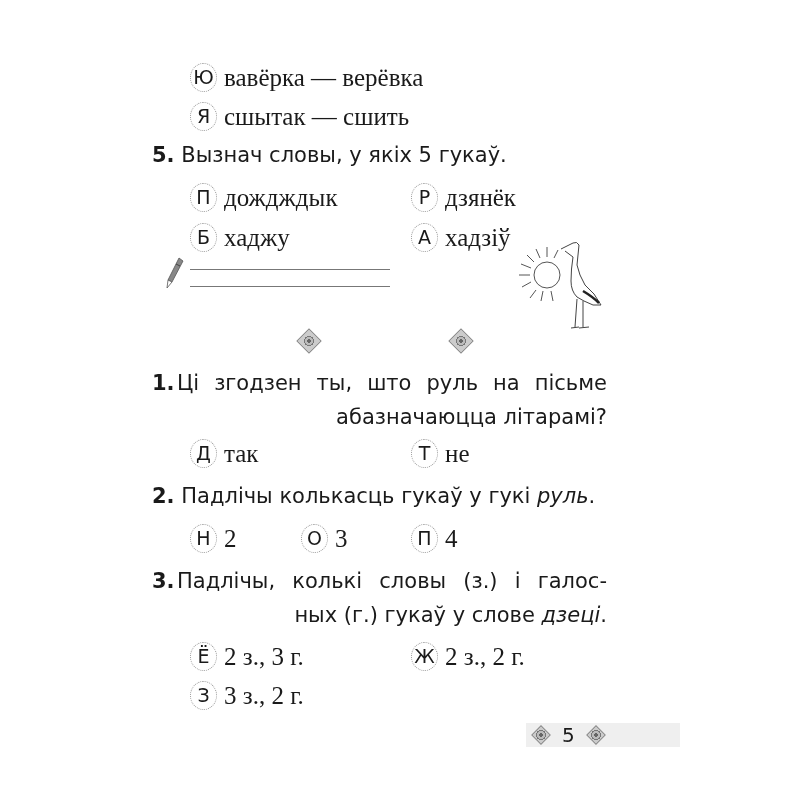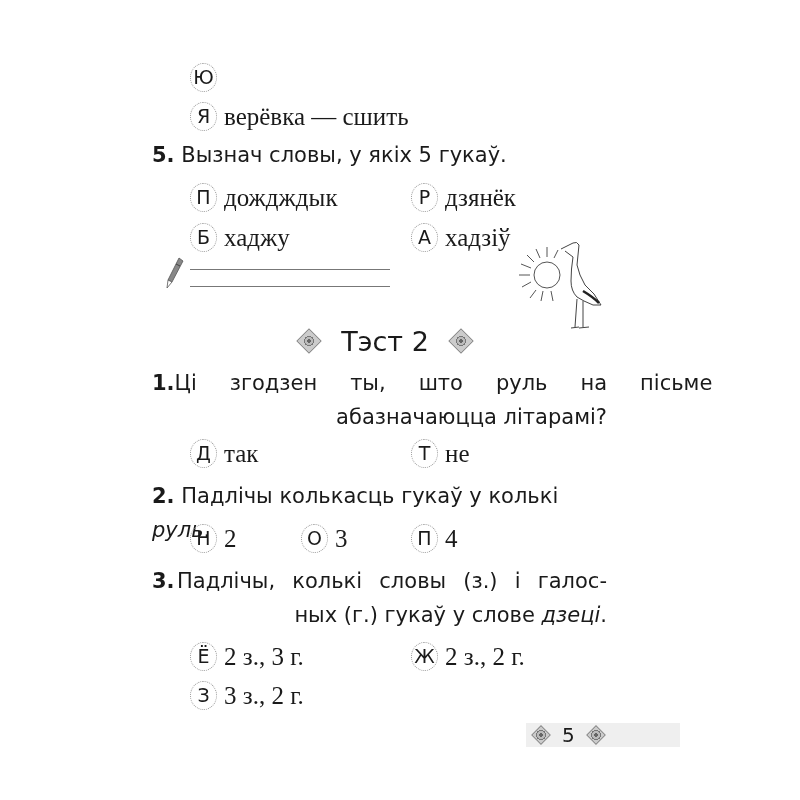--- a/index.html
+++ b/index.html
@@ -28,24 +28,25 @@
   .footer { position:absolute; left:526px; top:723px; width:154px; height:24px; background:#efefef; display:flex; align-items:center; }
   .footer .diamond { width:12px; height:12px; margin-left:8px; }
   .footer .pg { font-family:"DejaVu Sans","Liberation Sans",sans-serif; font-size:20px; margin:0 14px 0 14px; }
   i.it { font-style:italic; }
 </style>
 </head>
 <body>
 
 <div class="opt" style="left:190px; top:61px;">
   <span class="circle">Ю</span>
+  <span class="opt-text">вавёрка — верёвка</span>
 </div>
 <div class="opt" style="left:190px; top:100px;">
   <span class="circle">Я</span>
-  <span class="opt-text">верёвка — сшить</span>
+  <span class="opt-text">сшытак — сшить</span>
 </div>
 
 <div class="q" style="top:138px;">
   <span class="num">5.</span>
   <span>Вызнач словы, у якіх 5 гукаў.</span>
 </div>
 <div class="opt" style="left:190px; top:181px;">
   <span class="circle">П</span>
   <span class="opt-text">дождждык</span>
 </div>
@@ -90,28 +91,27 @@
     <path d="M78 56 Q88 62 94 68" stroke="#222" stroke-width="2.5"></path>
     <line x1="72" y1="64" x2="70" y2="92"></line>
     <line x1="78" y1="66" x2="78" y2="92"></line>
     <line x1="66" y1="93" x2="74" y2="92"></line>
     <line x1="74" y1="93" x2="84" y2="92"></line>
   </g>
 </svg>
 
 <div class="title">
   <span class="diamond"></span>
-  <span class="title-text">Тэст 2</span>
   <span class="diamond"></span>
 </div>
 
 <div class="q" style="top:366px;">
   <div style="display:flex;">
     <span class="num" style="width:25px;">1.</span>
-    <span class="line1" style="flex:1;gap:33px;">
+    <span class="line1" style="flex:1;">
       <span>Ці</span>
       <span>згодзен</span>
       <span>ты,</span>
       <span>што</span>
       <span>руль</span>
       <span>на</span>
       <span>пісьме</span>
     </span>
   </div>
   <span class="cont">абазначаюцца літарамі?</span>
@@ -120,21 +120,21 @@
   <span class="circle">Д</span>
   <span class="opt-text">так</span>
 </div>
 <div class="opt" style="left:411px; top:437px;">
   <span class="circle">Т</span>
   <span class="opt-text">не</span>
 </div>
 
 <div class="q" style="top:479px;">
   <span class="num">2.</span>
-  <span>Падлічы колькасць гукаў у колькі </span><i class="it">руль</i><span>.</span>
+  <span>Падлічы колькасць гукаў у гукі </span><i class="it">руль</i><span>.</span>
 </div>
 <div class="opt" style="left:190px; top:522px;">
   <span class="circle">Н</span>
   <span class="opt-text">2</span>
 </div>
 <div class="opt" style="left:301px; top:522px;">
   <span class="circle">О</span>
   <span class="opt-text">3</span>
 </div>
 <div class="opt" style="left:411px; top:522px;">

